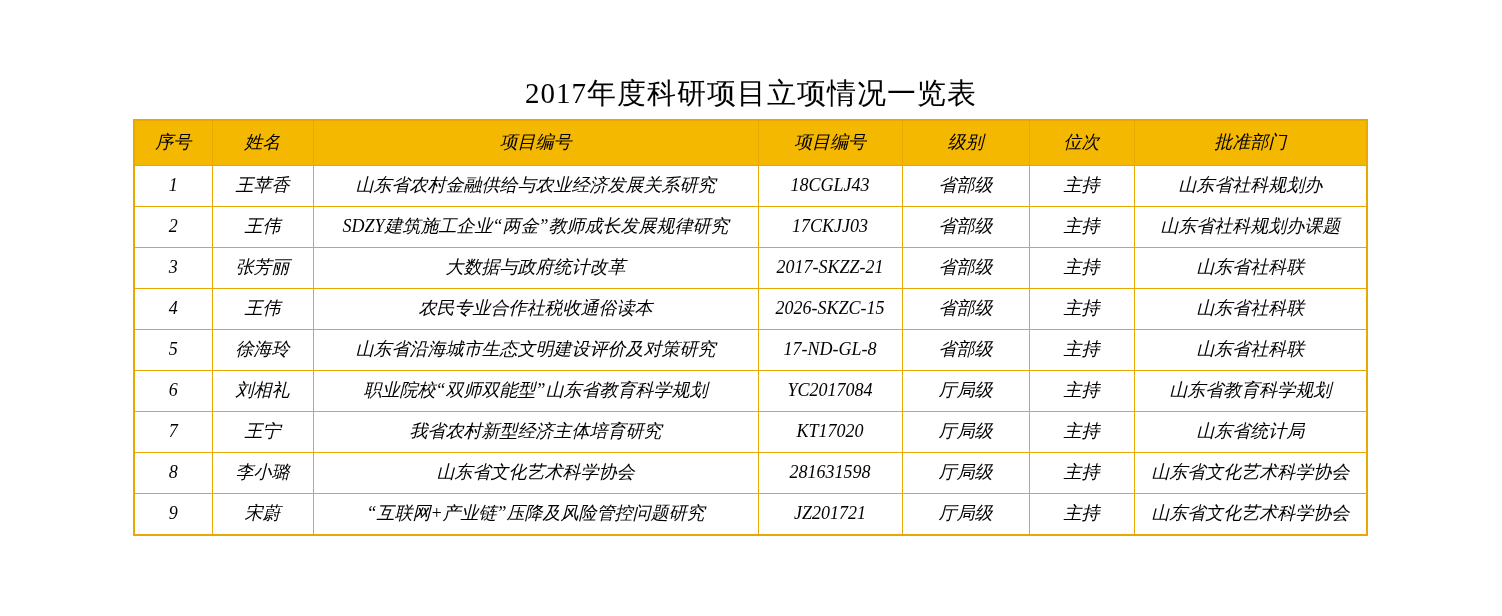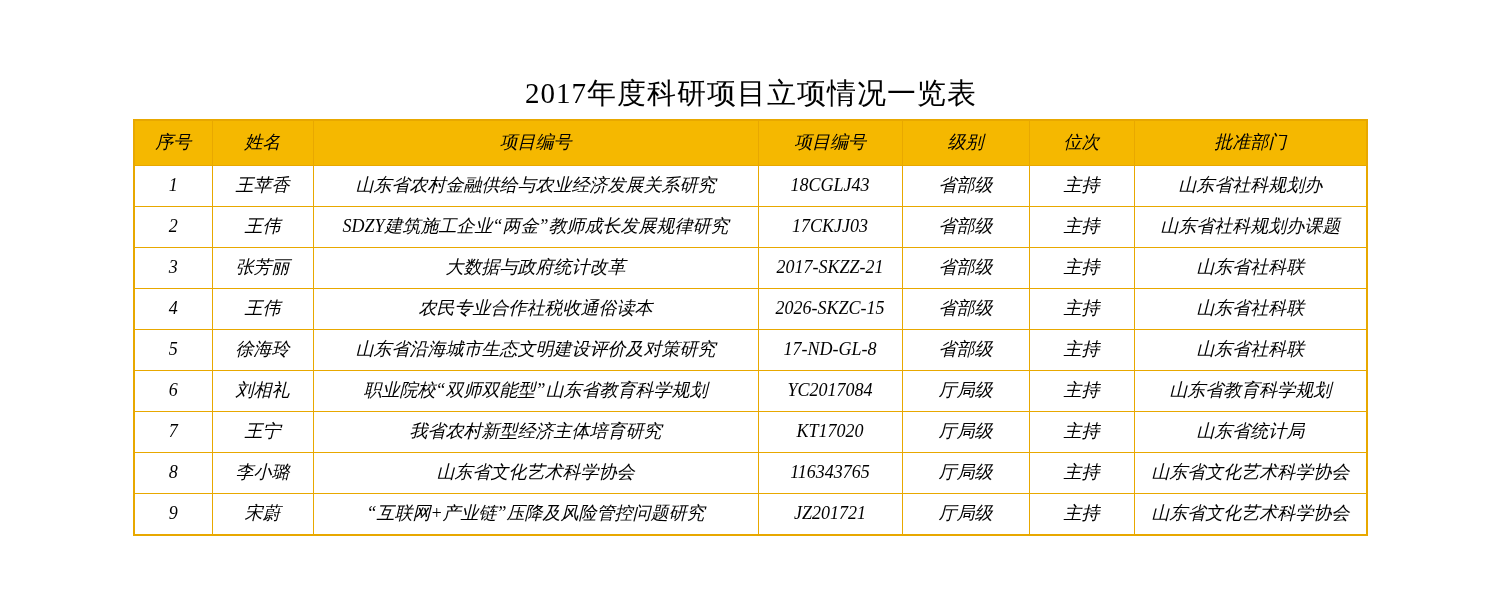--- a/index.html
+++ b/index.html
@@ -167,21 +167,21 @@
           <td class="cell-title">我省农村新型经济主体培育研究</td>
           <td class="cell-code">KT17020</td>
           <td>厅局级</td>
           <td>主持</td>
           <td>山东省统计局</td>
         </tr>
         <tr>
           <td>8</td>
           <td>李小璐</td>
           <td class="cell-title">山东省文化艺术科学协会</td>
-          <td class="cell-code">116343765</td>
+          <td class="cell-code">281631598</td>
           <td>厅局级</td>
           <td>主持</td>
           <td>山东省文化艺术科学协会</td>
         </tr>
         <tr>
           <td>9</td>
           <td>宋蔚</td>
           <td class="cell-title">“互联网+产业链”压降及风险管控问题研究</td>
           <td class="cell-code">JZ201721</td>
           <td>厅局级</td>

